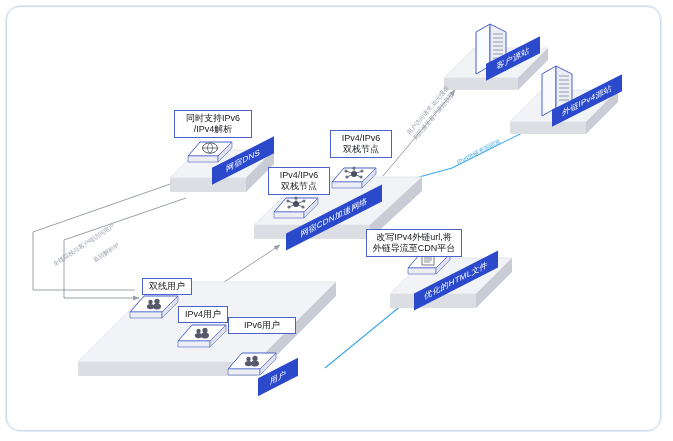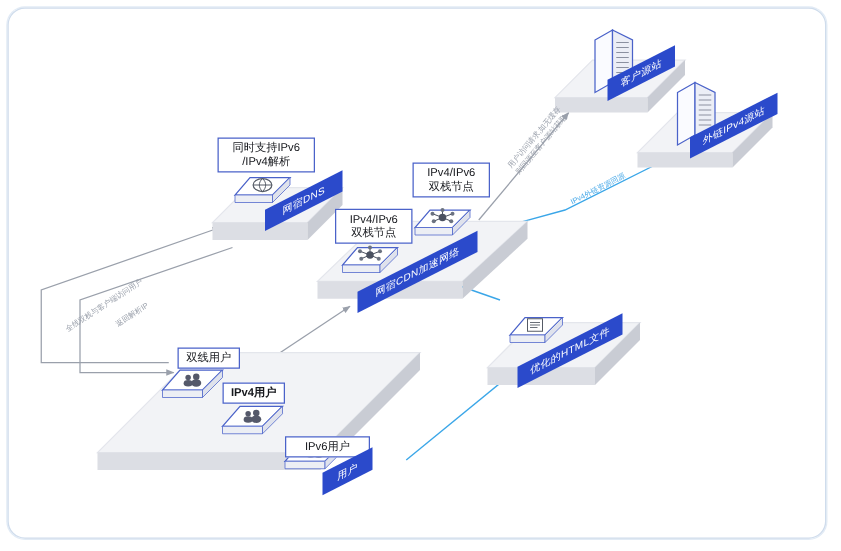--- a/index.html
+++ b/index.html
@@ -188,20 +188,24 @@
           <line x1="-4" y1="0" x2="4" y2="0"></line>
           <line x1="-4" y1="2" x2="2" y2="2"></line>
         </g>
       </g>
     </svg>
   </div>
   <div class="badge" style="left:414px;top:272px;width:84px;height:17px;
        transform:skewY(-27deg);">
     <span>优化的HTML文件</span>
   </div>
+  <div class="callout" style="left:366px;top:229px;width:96px;">
+    <div>改写IPv4外链url,将</div>
+    <div>外链导流至CDN平台</div>
+  </div>
 
   <div class="slab" style="left:76px;top:280px;width:260px;height:110px;">
     <svg width="266" height="116" style="position:absolute;left:0;top:0;">
       <polygon points="82,2 260,2 180,82 2,82" fill="#f2f3f6" stroke="#e4e6ec"></polygon>
       <polygon points="2,82 180,82 180,96 2,96" fill="#dcdee4"></polygon>
       <polygon points="180,82 260,2 260,16 180,96" fill="#c9ccd4"></polygon>
     </svg>
   </div>
 
   <div class="tile" style="left:128px;top:294px;width:52px;height:32px;">
@@ -227,38 +231,38 @@
       <polygon points="2,18 34,18 34,24 2,24" fill="#eceef4" stroke="#4a62c9" stroke-width=".6"></polygon>
       <polygon points="34,18 50,2 50,8 34,24" fill="#dfe2ec" stroke="#4a62c9" stroke-width=".6"></polygon>
       <g transform="translate(26,10)" fill="#55596a">
         <circle cx="-3.5" cy="-2" r="2.2"></circle>
           <ellipse cx="-3.5" cy="2.6" rx="3.6" ry="2.6"></ellipse>
         <circle cx="3" cy="-2.6" r="2.6"></circle>
           <ellipse cx="3" cy="2.4" rx="4" ry="3"></ellipse>
       </g>
     </svg>
   </div>
-  <div class="callout" style="left:178px;top:306px;width:50px;font-weight:bold;">
+  <div class="callout" style="left:178px;top:306px;width:50px;">
     <span>IPv4用户</span>
   </div>
 
   <div class="tile" style="left:226px;top:351px;width:52px;height:32px;">
     <svg width="56" height="36" style="position:absolute;left:0;top:0;">
       <polygon points="16,2 50,2 34,18 2,18" fill="#ffffff" stroke="#4a62c9" stroke-width="1"></polygon>
       <polygon points="2,18 34,18 34,24 2,24" fill="#eceef4" stroke="#4a62c9" stroke-width=".6"></polygon>
       <polygon points="34,18 50,2 50,8 34,24" fill="#dfe2ec" stroke="#4a62c9" stroke-width=".6"></polygon>
       <g transform="translate(26,10)" fill="#55596a">
         <circle cx="-3.5" cy="-2" r="2.2"></circle>
           <ellipse cx="-3.5" cy="2.6" rx="3.6" ry="2.6"></ellipse>
         <circle cx="3" cy="-2.6" r="2.6"></circle>
           <ellipse cx="3" cy="2.4" rx="4" ry="3"></ellipse>
       </g>
     </svg>
   </div>
-  <div class="callout" style="left:228px;top:317px;width:68px;margin-top:32px;">
+  <div class="callout" style="left:228px;top:317px;width:68px;">
     <span>IPv6用户</span>
   </div>
 
   <div class="badge" style="left:258px;top:368px;width:40px;height:18px;
        transform:skewY(-27deg);">
     <span>用户</span>
   </div>
 
   <div class="slab" style="left:442px;top:46px;width:108px;height:52px;">
     <svg width="112" height="58" style="position:absolute;left:0;top:0;">

